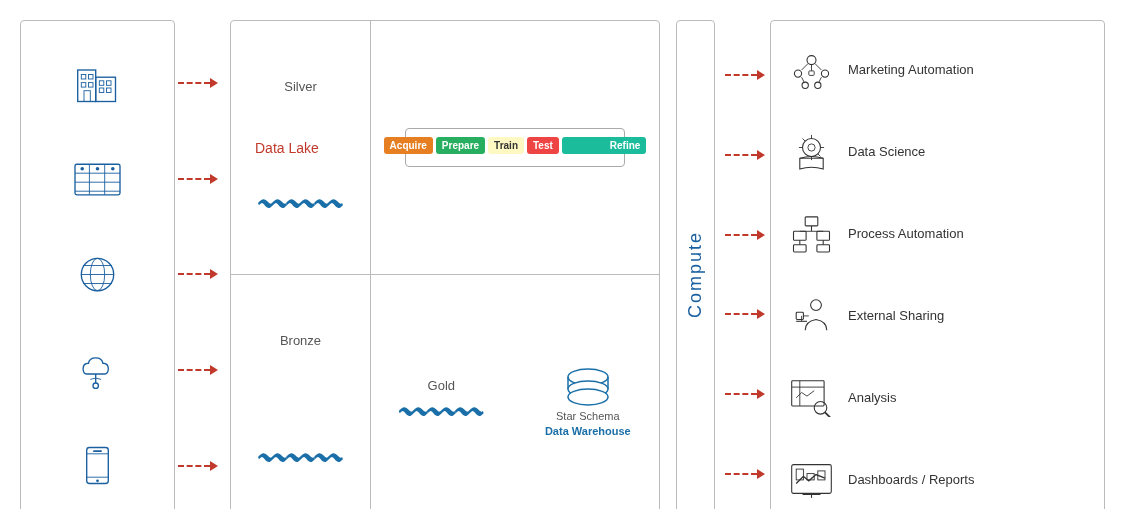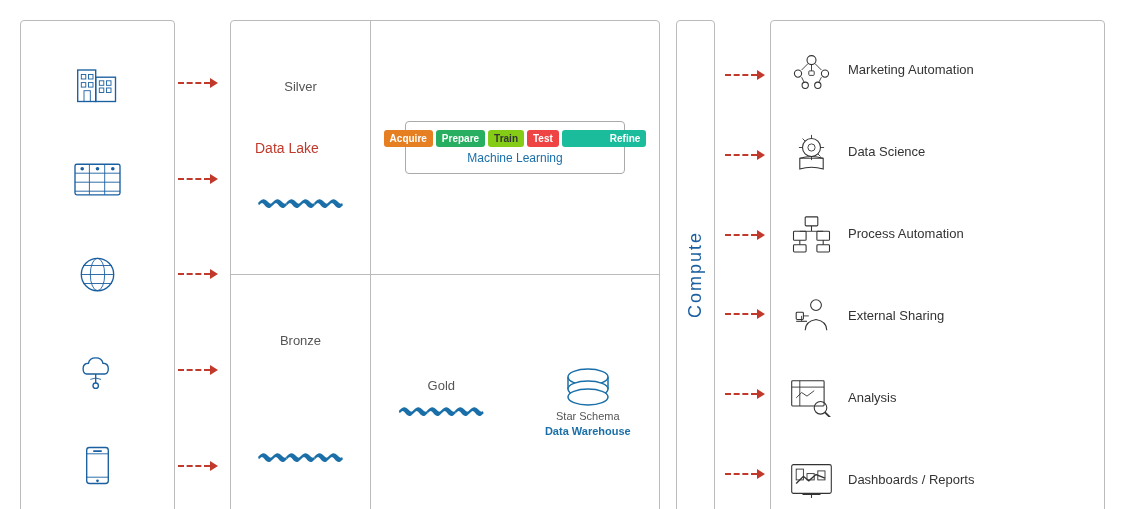--- a/index.html
+++ b/index.html
@@ -178,21 +178,21 @@
     }
     .ml-step {
       padding: 3px 6px;
       border-radius: 3px;
       font-size: 10px;
       color: #fff;
       font-weight: 600;
     }
     .step-acquire { background: #e67e22; }
     .step-prepare { background: #27ae60; }
-    .step-train { background: #84cc16; color: #333; }
+    .step-train { background: #fef9c3; color: #333; }
     .step-test { background: #ef4444; }
     .step-refine { background: #1abc9c; padding-left: 48px; }
     .ml-label { color: #1a6fa8; font-size: 12px; font-weight: 500; }
     
     .data-lake-label {
       position: absolute;
       left: 24px;
       top: 50%;
       transform: translateY(-50%);
       color: #c0392b;
@@ -326,21 +326,20 @@
       </div>
       <div class="lake-right">
         <div class="ml-box">
           <div class="ml-steps">
             <div class="ml-step step-acquire">Acquire</div>
             <div class="ml-step step-prepare">Prepare</div>
             <div class="ml-step step-train">Train</div>
             <div class="ml-step step-test">Test</div>
             <div class="ml-step step-refine">Refine</div>
           </div>
-          <div class="ml-label">Machine Learning</div>
         </div>
       </div>
     </div>
     <div class="lakehouse-bottom">
       <div class="lake-left">
         <div class="lake-label">Bronze</div>
         <div class="water-waves">〰〰〰</div>
       </div>
       <div class="lake-right">
 

